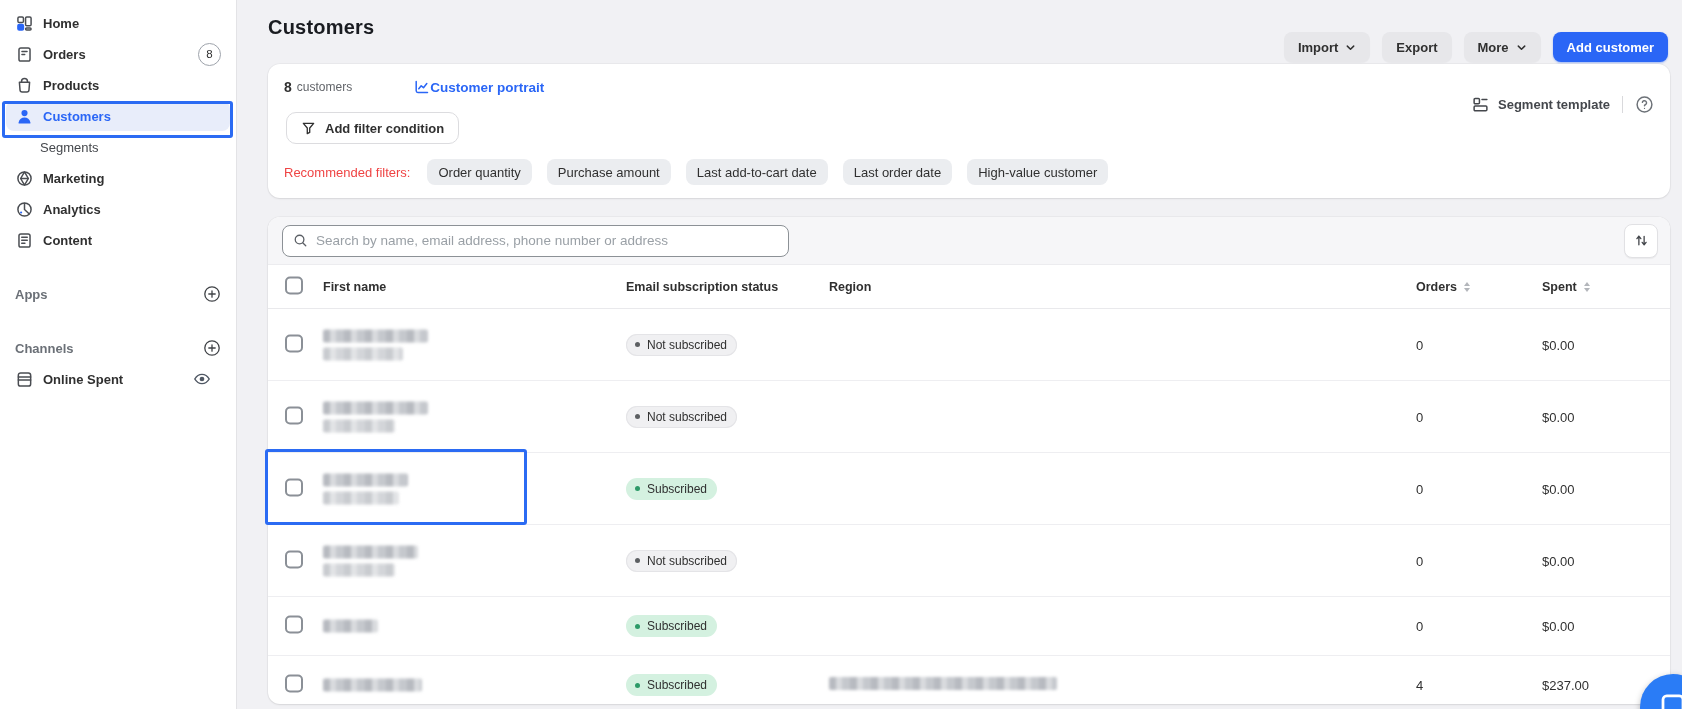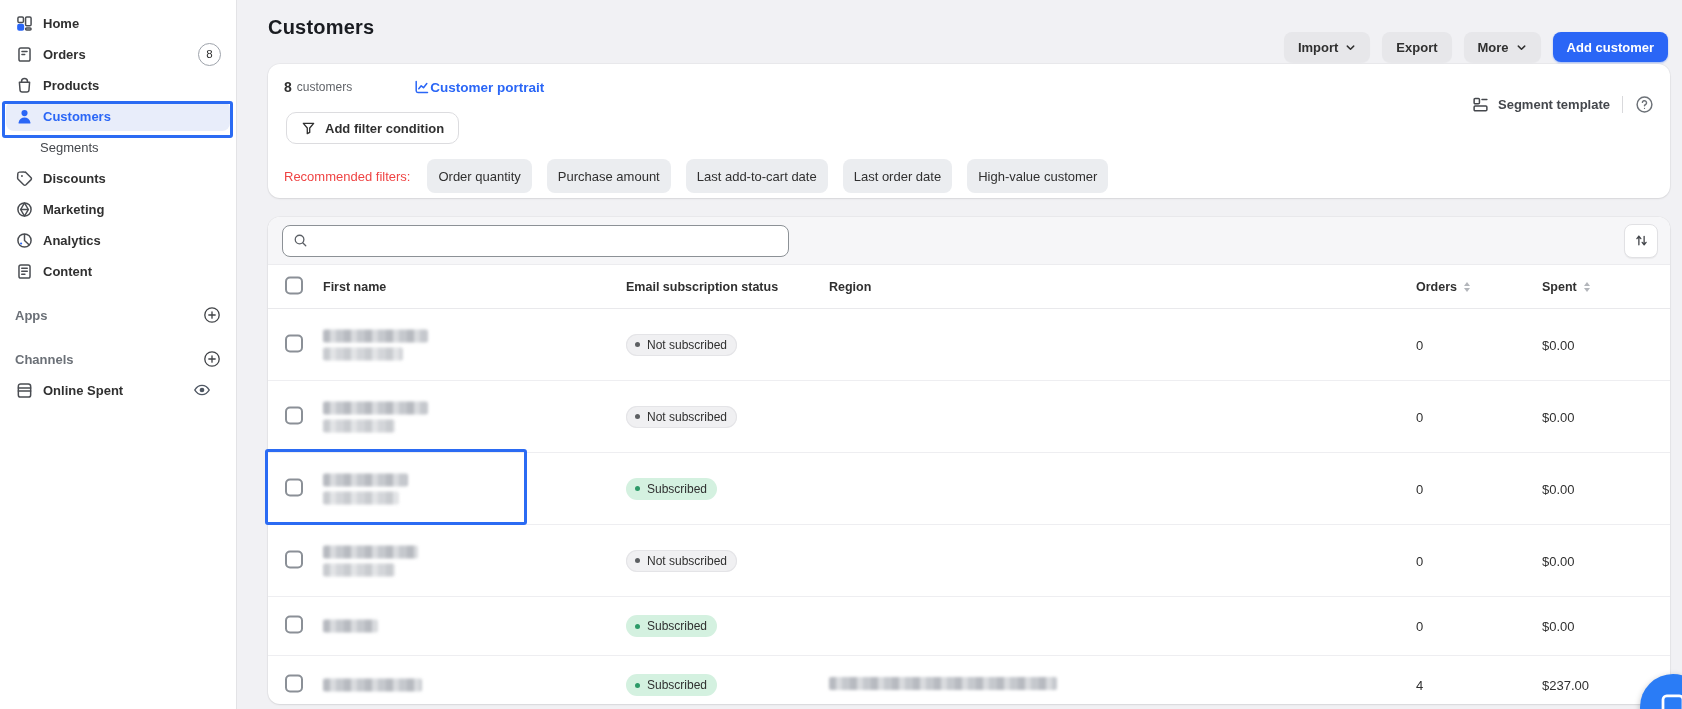--- a/index.html
+++ b/index.html
@@ -10,21 +10,21 @@
   
   .sidebar { position:absolute; left:0; top:0; bottom:0; width:237px; background:#fff; border-right:1px solid #e3e3e6; padding-top:7px; z-index:5;}
   .side-item { display:flex; align-items:center; height:30px; margin:1px 6px; padding:0 9px; border-radius:8px;
                font-size:13px; font-weight:bold; color:#303030; cursor:pointer; position:relative;}
   .side-item .icon-wrap { width:18px; height:18px; margin-right:10px; display:inline-flex; align-items:center; justify-content:center; flex:none;}
   .side-item.sub { padding-left:34px; font-weight:normal; color:#45484d;}
   .side-item.active { background:#e8edfa; color:#2a66f6;}
   .badge-pill { margin-left:auto; min-width:23px; height:23px; padding:0 4px; border:1px solid #9ea3ab; border-radius:12px;
                 display:flex; align-items:center; justify-content:center; font-size:11.5px; font-weight:normal; color:#303030; background:#fff;}
   .right-icon { margin-left:auto; display:inline-flex; align-items:center;}
-  .side-section { display:flex; align-items:center; height:30px; margin:14px 6px 0; padding:0 9px; color:#6b7077; font-size:13px; font-weight:bold;}
+  .side-section { display:flex; align-items:center; height:30px; margin:24px 6px 0; padding:0 9px; color:#6b7077; font-size:13px; font-weight:bold;}
 
   
   .main { position:absolute; left:237px; right:0; top:0; bottom:0; }
   .page-header { position:absolute; left:31px; right:12px; top:0; height:64px; }
   .page-title { position:absolute; left:0; top:16px; font-size:20px; font-weight:bold; color:#1a1c21; letter-spacing:.2px;}
   .actions { position:absolute; right:2px; top:32px; display:flex; gap:12px; align-items:center;}
   .btn { height:30px; border:none; border-radius:8px; background:#e7e7ea; color:#303030; font-family:inherit;
          font-size:13px; font-weight:bold; padding:0 14px; display:inline-flex; align-items:center; gap:7px; cursor:pointer;
          box-shadow:0 1px 1px rgba(0,0,0,.04);}
   .btn.primary { background:#2a66f6; color:#fff; box-shadow:0 1px 2px rgba(42,102,246,.4);}
@@ -41,21 +41,21 @@
   .portrait-link { display:inline-flex; align-items:center; gap:0; margin-left:62px; color:#2a66f6; font-size:13.5px; font-weight:bold; cursor:pointer;}
   .meta-right { margin-left:auto; display:inline-flex; align-items:center; gap:10px; color:#44474c; font-size:13px; font-weight:bold;margin-top:35px;}
   .meta-right .divider { width:1px; height:17px; background:#d9d9dc; margin:0 2px;}
   .seg-btn { display:inline-flex; align-items:center; gap:9px; cursor:pointer;}
   .help-btn { display:inline-flex; cursor:pointer;}
   .filter-row { position:absolute; left:18px; top:48px; }
   .add-filter { height:32px; background:#fff; border:1px solid #dcdcdf; border-radius:10px; padding:0 14px;
                 display:inline-flex; align-items:center; gap:9px; font-family:inherit; font-size:13px; font-weight:bold; color:#303030; cursor:pointer;}
   .reco-row { position:absolute; left:16px; top:95px; display:flex; align-items:center; gap:14px;}
   .reco-label { font-size:13px; color:#ef4444; margin-right:3px;}
-  .chip { height:34px; border:none; border-radius:8px; background:#ebedf0; color:#303030; font-family:inherit; font-size:13px;
+  .chip { height:26px; border:none; border-radius:8px; background:#ebedf0; color:#303030; font-family:inherit; font-size:13px;
           padding:0 11px; cursor:pointer;}
 
   
   .search-row { height:48px; background:#f6f6f8; display:flex; align-items:center; padding:0 12px; border-bottom:1px solid #ececef;
                 border-radius:12px 12px 0 0;}
   .search-box { width:507px; height:32px; background:#fff; border:1px solid #8c9196; border-radius:8px;
                 display:inline-flex; align-items:center; gap:8px; padding:0 10px; margin-left:2px;}
   .search-box input { border:none; outline:none; flex:1; font-family:inherit; font-size:13.5px; color:#303030; background:transparent;}
   .search-box input::placeholder { color:#9aa0a6; }
   .sort-btn { margin-left:auto; width:34px; height:34px; background:#fff; border:1px solid #e1e1e4; border-radius:8px;
@@ -136,29 +136,20 @@
           <span class="icon-wrap">
             <svg viewBox="0 0 16 16" width="17" height="17" fill="#2a66f6">
               <circle cx="8" cy="4.8" r="2.9"></circle>
               <path d="M2.4 13.6c.7-2.9 2.9-4.6 5.6-4.6s4.9 1.7 5.6 4.6a.9.9 0 0 1-.9 1.1H3.3a.9.9 0 0 1-.9-1.1z"></path>
             </svg>
           </span>
           <span>Customers</span>
         </div>
         <div class="side-item sub">
           <span>Segments</span>
-        </div>
-        <div class="side-item">
-          <span class="icon-wrap">
-            <svg viewBox="0 0 16 16" width="17" height="17" fill="none" stroke="#4a4d52" stroke-width="1.4" stroke-linecap="round" stroke-linejoin="round">
-              <path d="M8.8 1.9 14 7.1a1.6 1.6 0 0 1 0 2.2l-4.6 4.6a1.6 1.6 0 0 1-2.2 0L2 8.7a1.6 1.6 0 0 1-.5-1.2l.2-3.9A1.6 1.6 0 0 1 3.2 2l3.9-.2c.5 0 .9.1 1.2.4z"></path>
-              <circle cx="5.6" cy="5.6" r="0.9" fill="#4a4d52" stroke="none"></circle>
-            </svg>
-          </span>
-          <span>Discounts</span>
         </div>
         <div class="side-item">
           <span class="icon-wrap">
             <svg viewBox="0 0 16 16" width="17" height="17" fill="none" stroke="#4a4d52" stroke-width="1.4" stroke-linecap="round" stroke-linejoin="round">
               <circle cx="8" cy="8" r="6.2"></circle>
               <path d="M8 1.8 4.4 8 8 14.2 11.6 8z"></path>
               <path d="M4.4 8h7.2"></path>
             </svg>
           </span>
           <span>Marketing</span>
@@ -309,20 +300,21 @@
 
     <section class="card card-table">
       <div class="search-row">
         <div class="search-box">
           <span class="ic" style="display: inline-flex; align-items: center;">
               <svg viewBox="0 0 16 16" width="15" height="15" fill="none" stroke="#5c6066" stroke-width="1.4" stroke-linecap="round">
                 <circle cx="7" cy="7" r="4.6"></circle>
                 <path d="m10.6 10.6 3 3"></path>
               </svg>
             </span>
+          <input type="text" placeholder="Search by name, email address, phone number or address" style="">
         </div>
         <button class="sort-btn">
           <span class="ic" style="display: inline-flex; align-items: center;">
               <svg viewBox="0 0 16 16" width="15" height="15" fill="none" stroke="#44474c" stroke-width="1.4" stroke-linecap="round" stroke-linejoin="round">
                 <path d="M5.2 12.5v-9M5.2 3.5 3.1 6m2.1-2.5L7.3 6M10.8 3.5v9m0 0L8.7 10m2.1 2.5L12.9 10"></path>
               </svg>
             </span>
         </button>
       </div>
       <div class="table-head">

